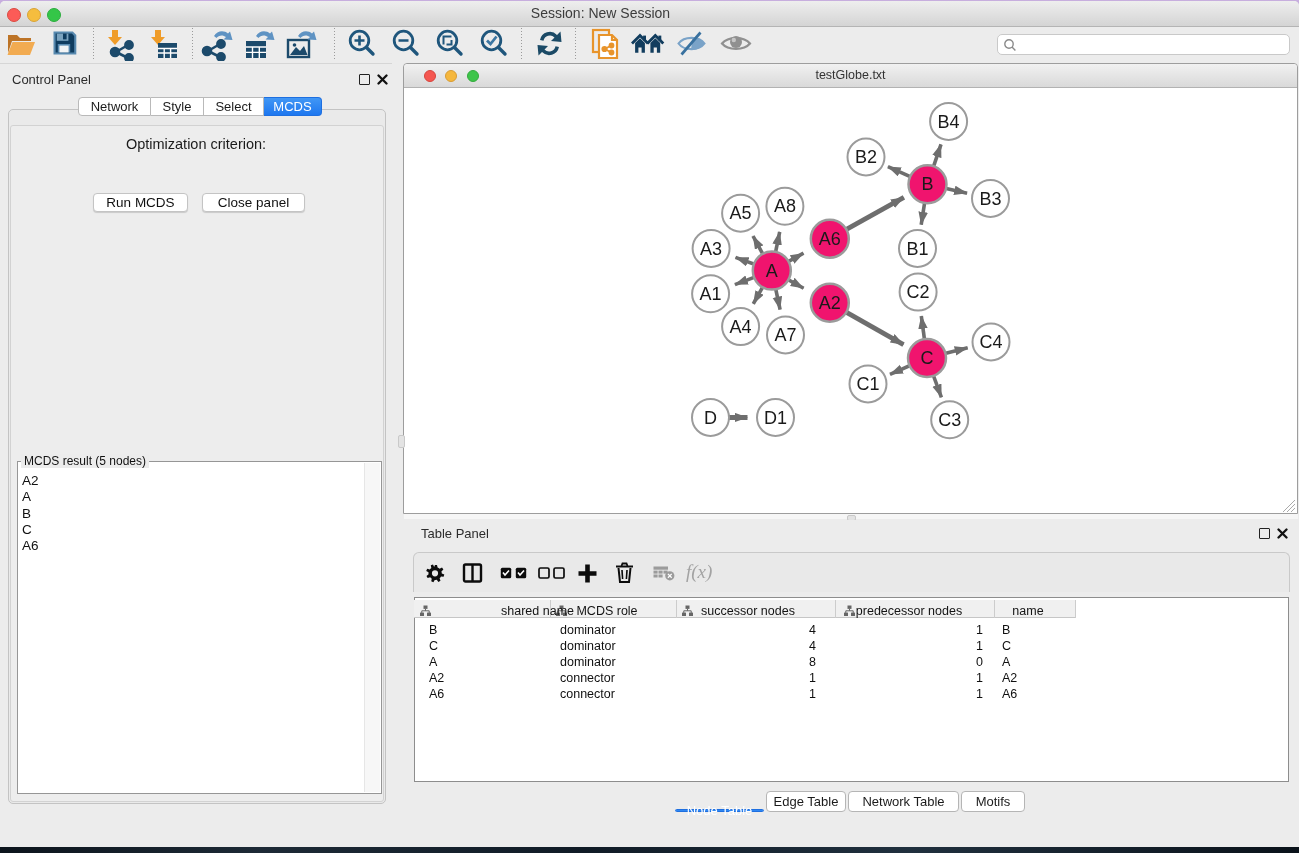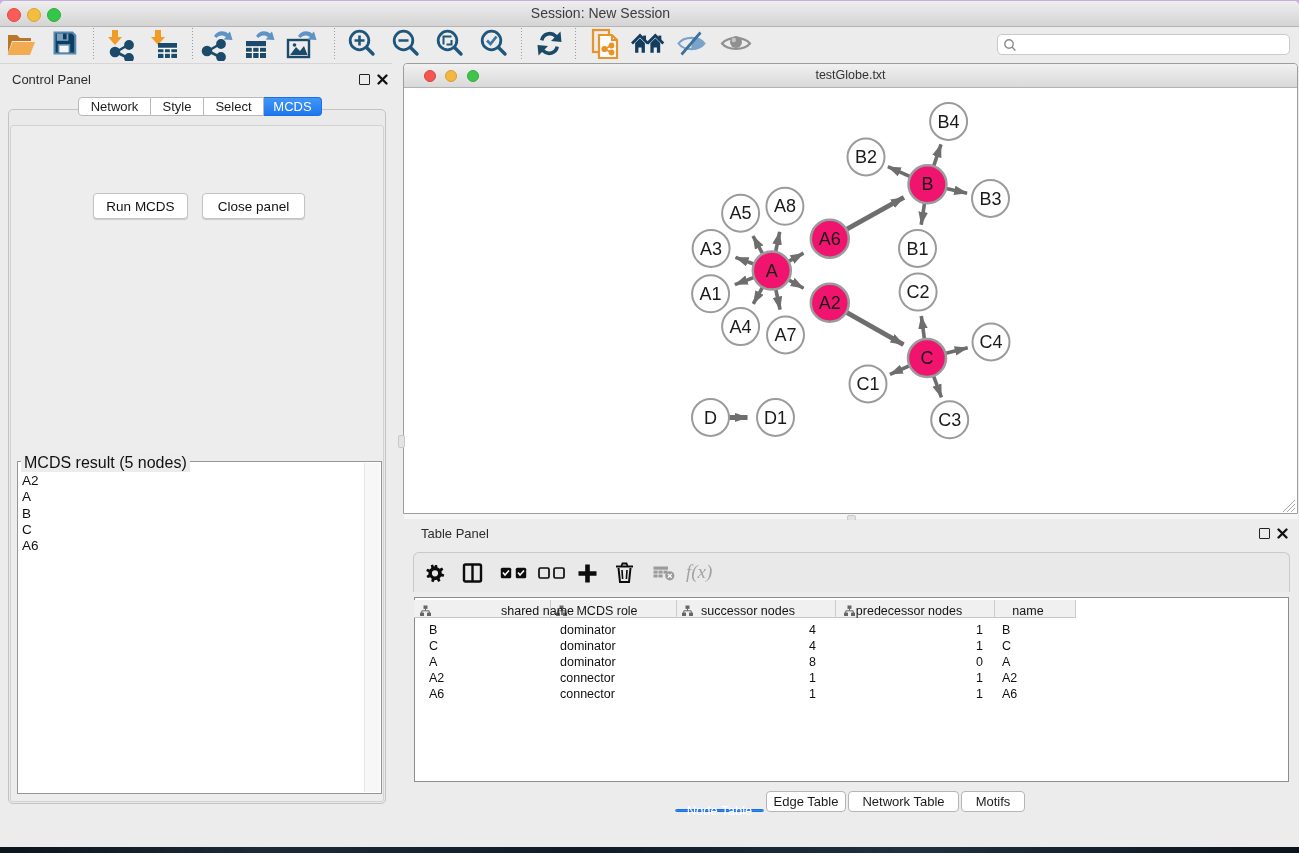--- a/index.html
+++ b/index.html
@@ -35,27 +35,27 @@
   #cp-box{left:8px;top:45px;width:376px;height:693px;background:#eaeaea;
      border:1px solid #c3c3c3;border-radius:5px;}
   #cp-inner{left:10px;top:61px;width:372px;height:675px;background:#ededed;
      border:1px solid #d2d2d2;border-radius:3px;}
   #opt-label{left:0;top:72px;width:392px;text-align:center;font-size:14.5px;color:#1b1b1b;}
   #dropdown{left:43px;top:96px;width:311px;height:18px;background:#fff;
      border:1px solid #c6c6c6;border-radius:4px;box-shadow:0 1px 1px rgba(0,0,0,0.12);}
   #dd-text{left:13px;top:0.5px;font-size:14px;color:#111;}
   #dd-step{right:1px;top:0.5px;width:16px;height:15.5px;border-radius:4px;
      background:linear-gradient(#55a1f5,#1f78ea);}
-  .pushbtn{height:26px;background:#fff;border:1px solid #c4c4c4;border-radius:4px;
+  .pushbtn{height:19px;background:#fff;border:1px solid #c4c4c4;border-radius:4px;
      box-shadow:0 1px 1px rgba(0,0,0,0.15);font-size:13.5px;color:#111;
      display:flex;align-items:center;justify-content:center;box-sizing:border-box;}
   
   #mcds-box{left:17px;top:397px;width:363px;height:331px;background:#fff;
      border:1px solid #969696;}
-  #mcds-legend{left:3px;top:-8px;background:#ececec;padding:0 3px;font-size:16px;color:#111;}
+  #mcds-legend{left:3px;top:-8px;background:#ececec;padding:0 3px;font-size:12px;color:#111;}
   #mcds-list{left:4px;top:11px;font-size:13.5px;color:#111;line-height:16.3px;}
   #mcds-scroll{right:1px;top:1px;width:15px;height:329px;background:#f7f7f7;border-left:1px solid #e6e6e6;}
   
   #netwin{left:403px;top:62px;width:895px;height:451px;background:#fff;
      border:1px solid #9d9d9d;border-radius:4px 4px 0 0;box-sizing:border-box;}
   #net-titlebar{left:0;top:0;width:893px;height:23px;
      background:linear-gradient(#f1f1f1,#d9d9d9);border-bottom:1px solid #b2b2b2;
      border-radius:4px 4px 0 0;}
   .tl2{width:10px;height:10px;border-radius:50%;top:6px;}
   #net-title{width:893px;top:4px;text-align:center;font-size:12.5px;color:#333;}
@@ -235,20 +235,21 @@
         <path d="M1.5 1.5 L9.5 9.5 M9.5 1.5 L1.5 9.5" stroke="#111" stroke-width="2.3" stroke-linecap="round"></path>
       </svg>
       <div class="abs" id="cp-box"></div>
       <div class="abs" id="cp-inner"></div>
       <div class="abs" id="cp-tabs">
         <div class="tab first" style="width:73px;text-align:right;">Network</div>
         <div class="tab" style="width:53px;">Style</div>
         <div class="tab" style="width:60px;">Select</div>
         <div class="tab sel last" style="width:58px;">MCDS</div>
       </div>
+      <div class="abs" id="opt-label">Optimization criterion:</div>
       <div class="abs pushbtn" style="left:93px;top:129px;width:95px;">Run MCDS</div>
       <div class="abs pushbtn" style="left:202px;top:129px;width:103px;">Close panel</div>
       <div class="abs" id="mcds-box">
         <div class="abs" id="mcds-legend">MCDS result (5 nodes)</div>
         <div class="abs" id="mcds-list">A2<br>A<br>B<br>C<br>A6</div>
         <div class="abs" id="mcds-scroll"></div>
       </div>
     </div>
     <div class="abs" id="netwin">
       <div class="abs" id="net-titlebar">

